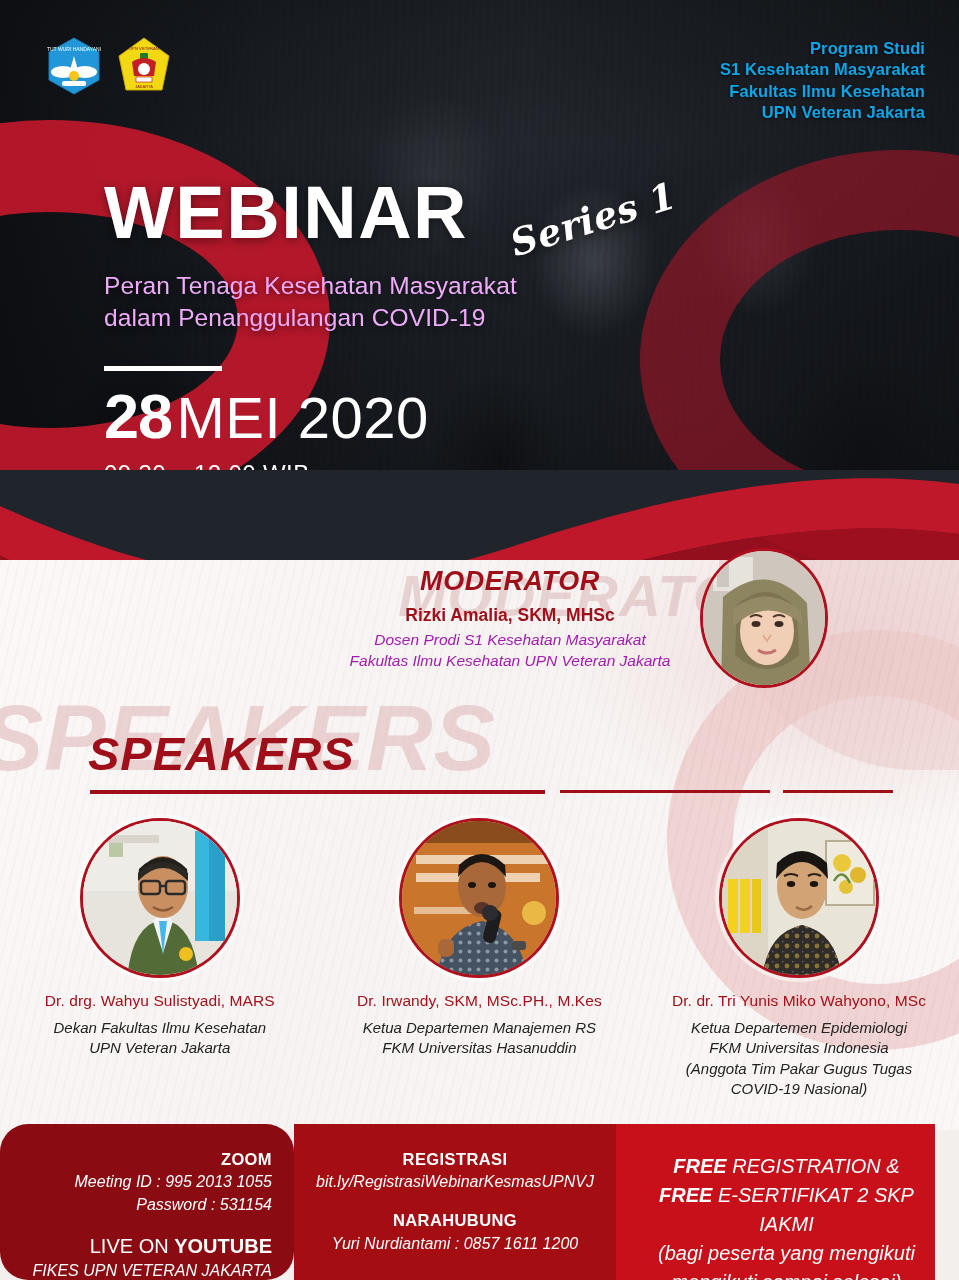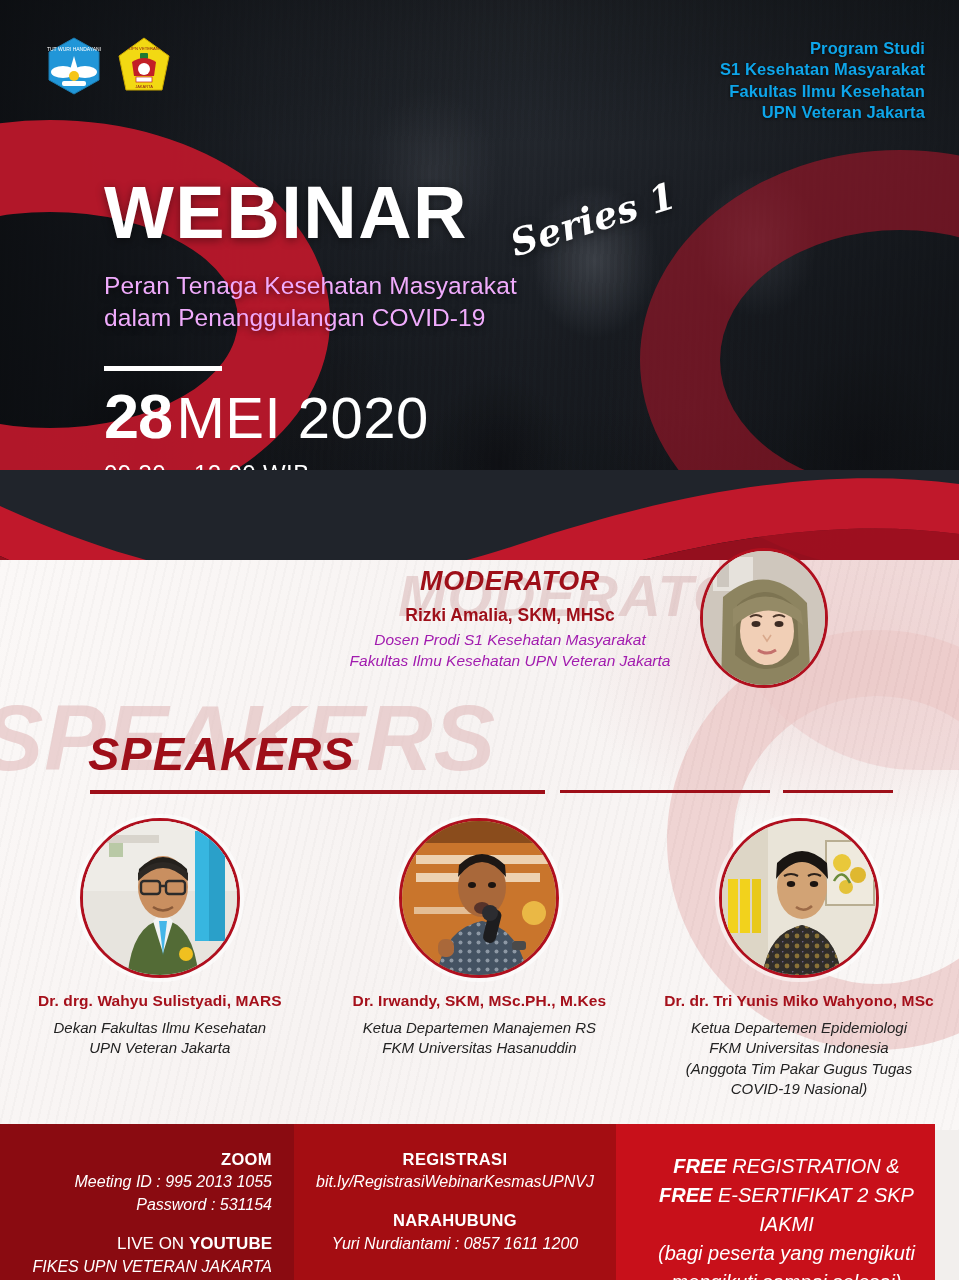--- a/index.html
+++ b/index.html
@@ -173,41 +173,41 @@
   
   .speakers { position:absolute; left:0; top:818px; width:959px; display:flex; }
   .sp-card { width:319.6px; text-align:center; }
   .sp-photo {
     width:160px; height:160px; border-radius:50%;
     border:3px solid #B00F1E; margin:0 auto; overflow:hidden;
     box-shadow:0 0 0 4px rgba(255,255,255,.55);
     background:#cfc9c4;
   }
   .sp-name {
-    margin-top:14px; color:#A5101B; font-size:15.5px; font-weight:bold;
+    margin-top:14px; color:#A5101B; font-size:15.5px; font-weight:normal;
     letter-spacing:.1px;
   }
   .sp-aff {
     margin-top:8px; color:#232323; font-size:15px; font-style:italic; line-height:1.36;
   }
 
   
   .footer { position:absolute; left:0; top:1124px; width:959px; height:156px; display:flex; }
   .f-col { height:100%; position:relative; color:#fff; }
-  .f-left  { width:294px; background:#8A0B11; }
+  .f-left  { width:294px; background:#8A0B11;border-radius:28px; }
   .f-mid   { width:322px; background:#A40D12; }
   .f-right { width:319px; background:#C8101A; }
   .f-left-inner {
     position:absolute; right:22px; top:24px; text-align:right; line-height:1.42;
   }
   .f-mid-inner  { position:absolute; left:0; right:0; top:24px; text-align:center; line-height:1.42; }
   .f-right-inner{ position:absolute; left:22px; top:28px; text-align:left; line-height:1.45; }
   .f-head { font-size:16.5px; font-weight:bold; letter-spacing:.4px; }
   .f-line { font-size:16px; font-style:italic; }
-  .f-line-plain { font-size:17px; }
+  .f-line-plain { font-size:20px; }
   .f-gap { height:15px; }
   .f-right .f-line { font-size:20px; font-style:italic;text-align:center; }
   .f-right b { font-weight:bold; font-style:italic; }
 </style>
 </head>
 <body>
 
 <div class="poster">
 
   <div class="hero">

